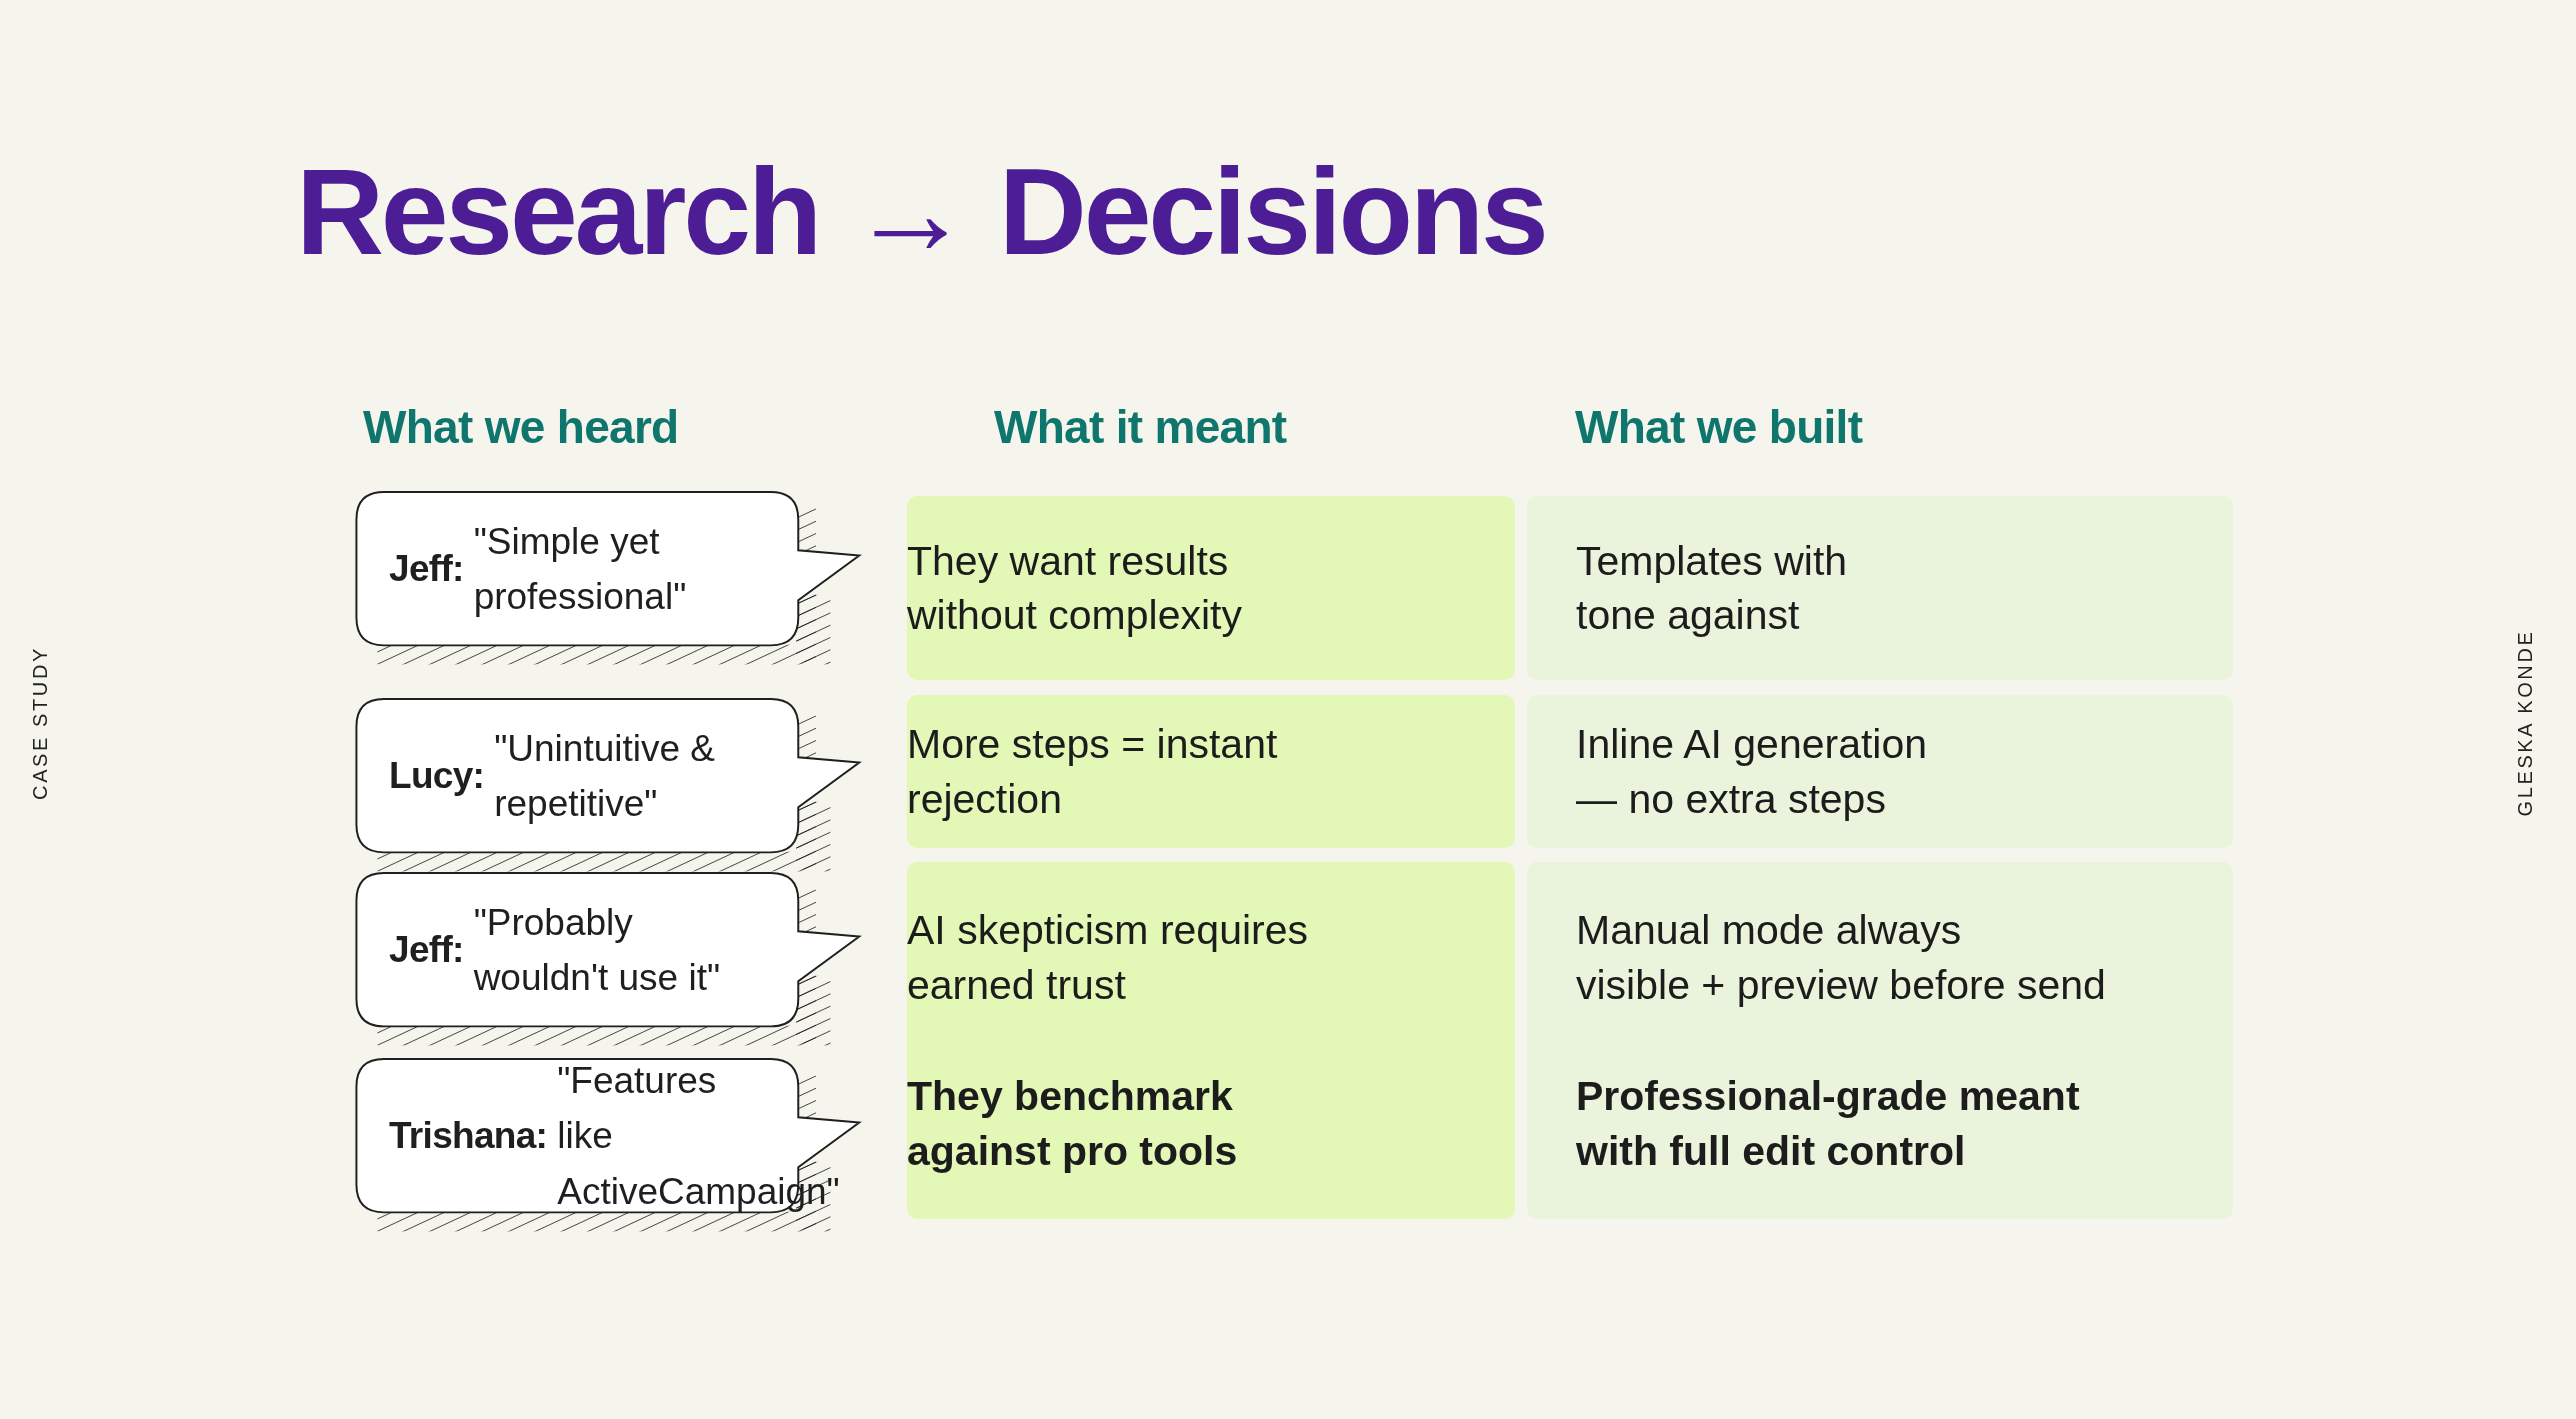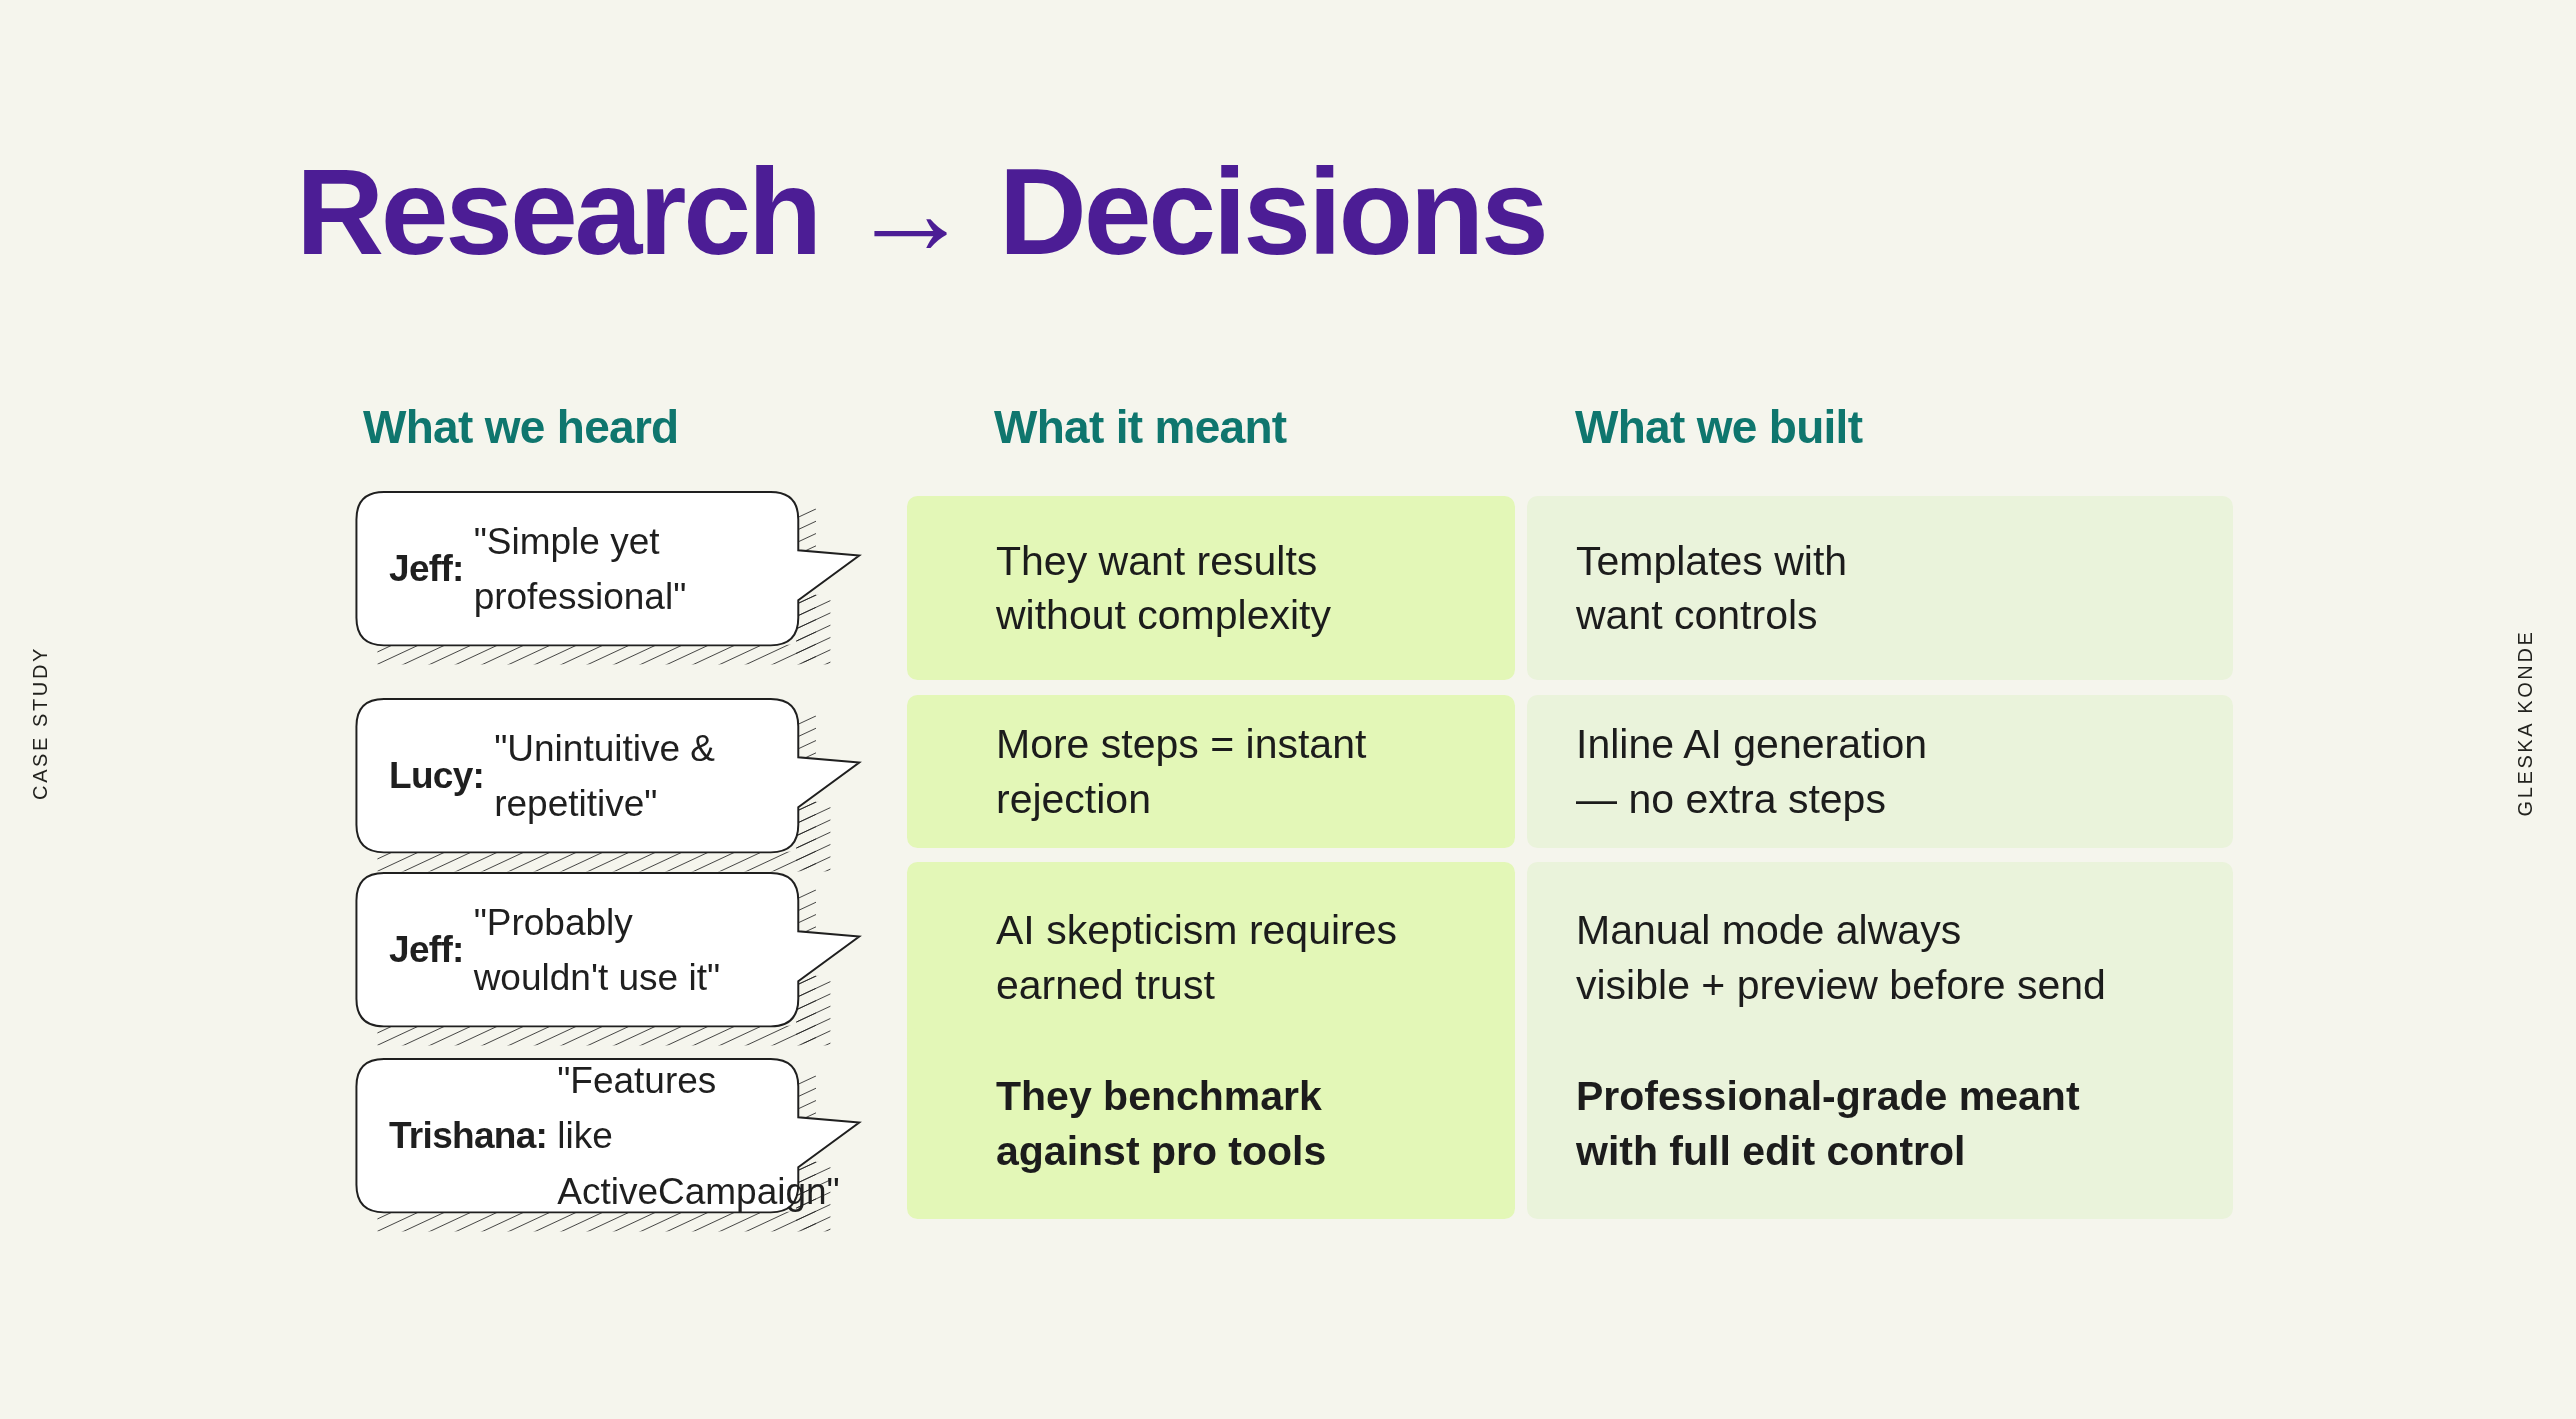--- a/index.html
+++ b/index.html
@@ -16,21 +16,21 @@
   .side-label.right{left:2514px;}
 
   .col-header{position:absolute;top:400px;font-size:46px;font-weight:800;
               letter-spacing:-0.7px;color:#0f766e;white-space:nowrap;}
   .col-header.heard{left:363px;}
   .col-header.meant{left:994px;}
   .col-header.built{left:1575px;}
 
   
   .cell{position:absolute;display:flex;align-items:center;border-radius:10.5px;box-sizing:border-box;}
-  .cell.meant{left:907px;width:608px;background:#E3F7B7;padding-left:89px;padding-right:26px;}
+  .cell.meant{left:907px;width:608px;background:#E3F7B7;padding-right:26px;}
   .cell.built{left:1527px;width:706px;background:#EAF3DB;padding-left:49px;padding-right:26px;}
   .row1{top:496px;height:184px;}
   .row2{top:695px;height:153px;}
   .row3{top:862px;height:191px;}
   .row4{top:1028px;height:191px;font-weight:bold;}
   .cell-text{font-size:41px;line-height:1.32;white-space:pre-line;color:#1C1C1C;}
 
   
   .bubble{position:absolute;left:354px;width:509px;height:177px;}
   .bubble svg{position:absolute;left:0;top:0;}
@@ -143,21 +143,21 @@
     <div class="cell-text">AI skepticism requires
 earned trust</div>
   </div>
   <div class="cell meant row4">
     <div class="cell-text">They benchmark
 against pro tools</div>
   </div>
 
   <div class="cell built row1">
     <div class="cell-text">Templates with
-want controls</div>
+tone against</div>
   </div>
   <div class="cell built row2">
     <div class="cell-text">Inline AI generation
 — no extra steps</div>
   </div>
   <div class="cell built row3">
     <div class="cell-text">Manual mode always
 visible + preview before send</div>
   </div>
   <div class="cell built row4">

